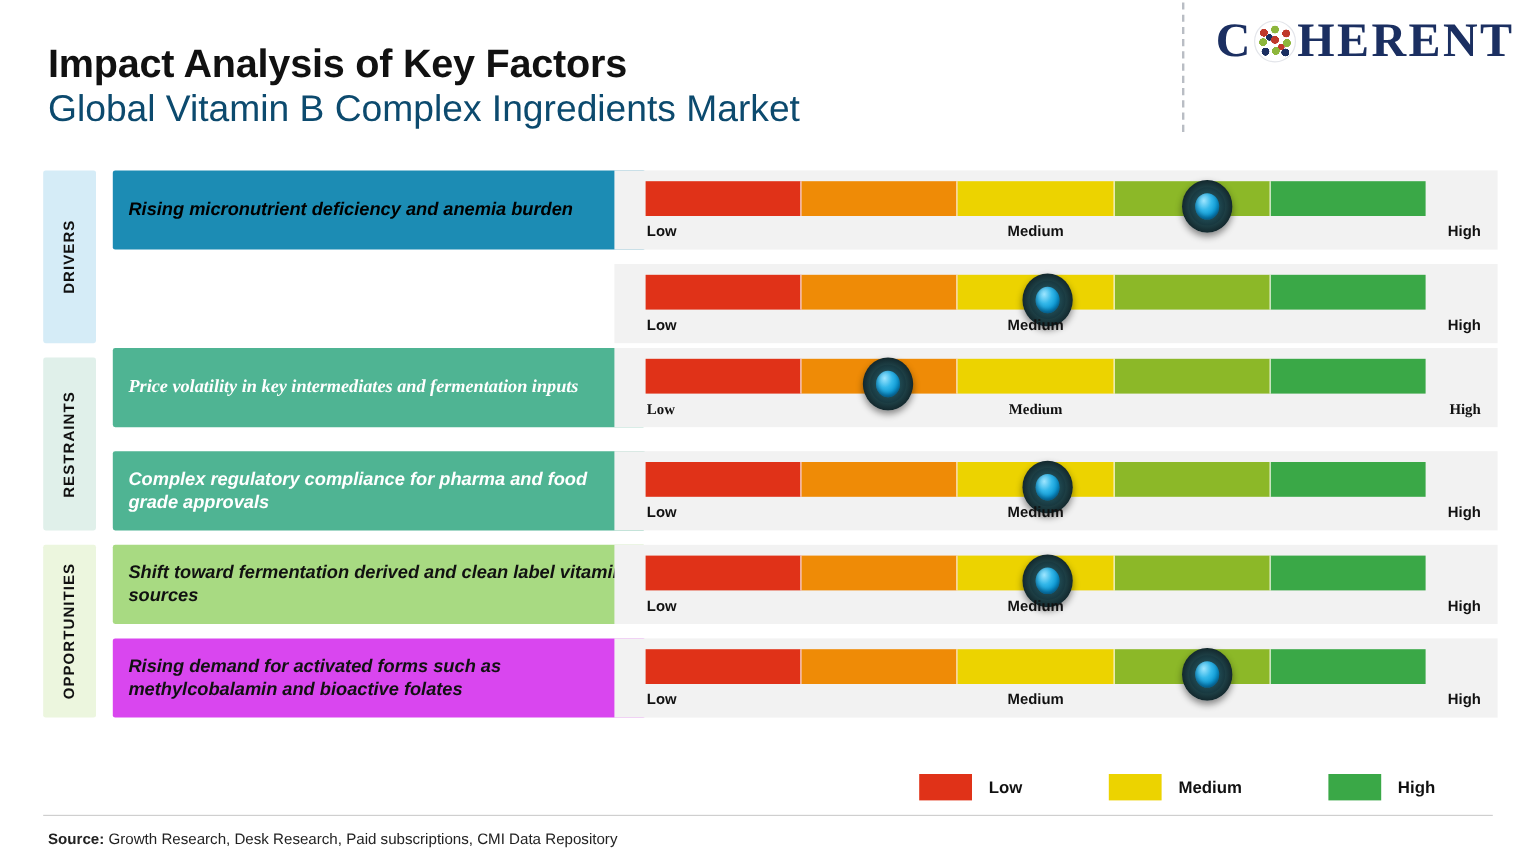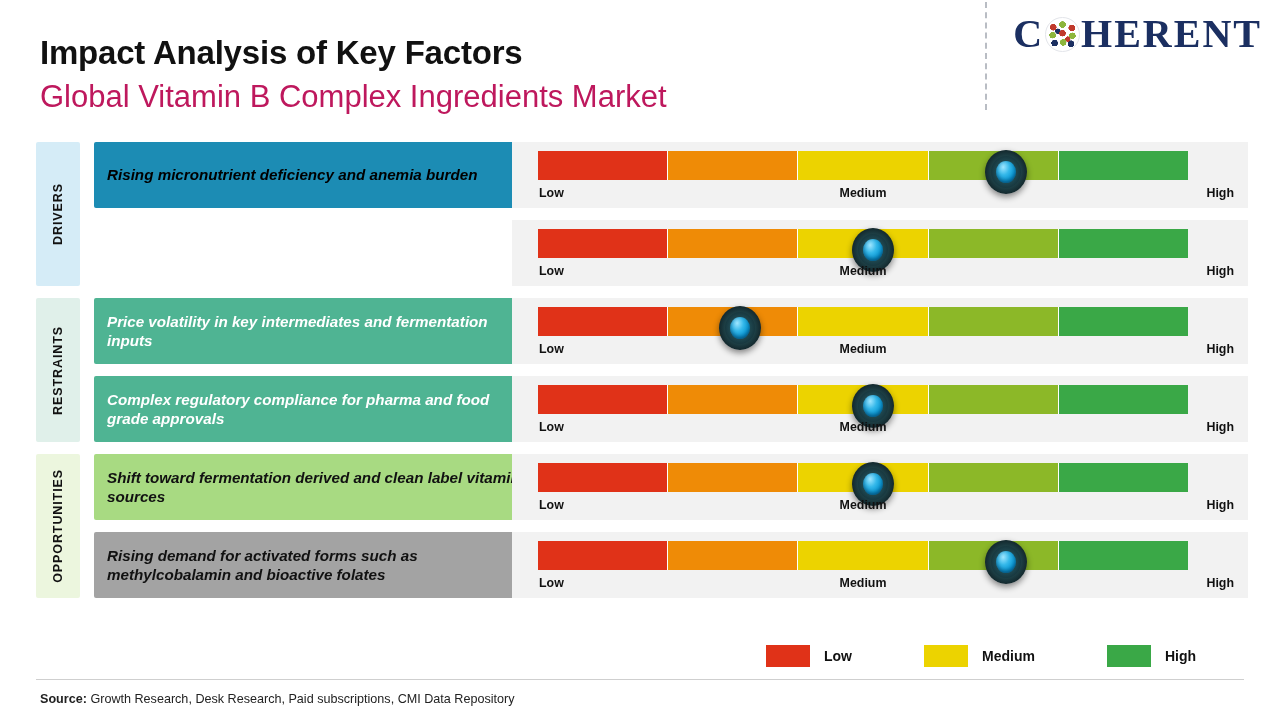--- a/index.html
+++ b/index.html
@@ -10,22 +10,22 @@
   }
   .page{position:absolute;inset:0;}
 
   
   .header{position:absolute;left:40px;top:22px;}
   .title{
     font-size:33px;font-weight:bold;letter-spacing:-.2px;color:#111111;
     line-height:1.15;white-space:nowrap;margin-top:12px;
   }
   .subtitle{
-    font-size:31px;font-weight:400;color:#be185d;line-height:1.2;
-    margin-top:6px;white-space:nowrap;
+    font-size:31px;font-weight:400;color:#0c4a6e;line-height:1.2;
+    white-space:nowrap;
   }
 
   
   .logo-wrap{position:absolute;right:18px;top:14px;text-align:center;}
   .logo-divider{
     position:absolute;left:-28px;top:-12px;width:0;height:108px;
     border-left:2px dashed #b9bdc4;
   }
   .logo-main{
     font-family:"Liberation Serif","DejaVu Serif",serif;
@@ -183,21 +183,21 @@
             <div class="seg" style="background: rgb(58, 168, 71);"></div>
           </div>
           <div class="marker" style="left: 360.75px;">
             <div class="marker-core"></div>
           </div>
           <div class="scale-lbl lbl-low">Low</div>
           <div class="scale-lbl lbl-med">Medium</div>
           <div class="scale-lbl lbl-high">High</div>
         </div>
       </div>
-      <div class="row" style="top: 156px;">
+      <div class="row" style="top: 148px; font-family: Liberation Serif, serif;">
         <div class="factor" style="background: rgb(79, 180, 147);">
           <span style="color: rgb(255, 255, 255);">Price volatility in key intermediates and fermentation inputs</span>
         </div>
         <div class="gauge-panel">
           <div class="bar">
             <div class="seg" style="background: rgb(224, 50, 24);"></div>
             <div class="seg" style="background: rgb(239, 139, 6);"></div>
             <div class="seg" style="background: rgb(236, 211, 0);"></div>
             <div class="seg" style="background: rgb(140, 184, 40);"></div>
             <div class="seg" style="background: rgb(58, 168, 71);"></div>
@@ -244,21 +244,21 @@
           </div>
           <div class="marker" style="left: 361.4px;">
             <div class="marker-core"></div>
           </div>
           <div class="scale-lbl lbl-low">Low</div>
           <div class="scale-lbl lbl-med">Medium</div>
           <div class="scale-lbl lbl-high">High</div>
         </div>
       </div>
       <div class="row" style="top: 390px;">
-        <div class="factor" style="background: #a3a3a3;">
+        <div class="factor" style="background: #d946ef;">
           <span style="color: rgb(17, 17, 17);">Rising demand for activated forms such as methylcobalamin and bioactive folates</span>
         </div>
         <div class="gauge-panel">
           <div class="bar">
             <div class="seg" style="background: rgb(224, 50, 24);"></div>
             <div class="seg" style="background: rgb(239, 139, 6);"></div>
             <div class="seg" style="background: rgb(236, 211, 0);"></div>
             <div class="seg" style="background: rgb(140, 184, 40);"></div>
             <div class="seg" style="background: rgb(58, 168, 71);"></div>
           </div>

